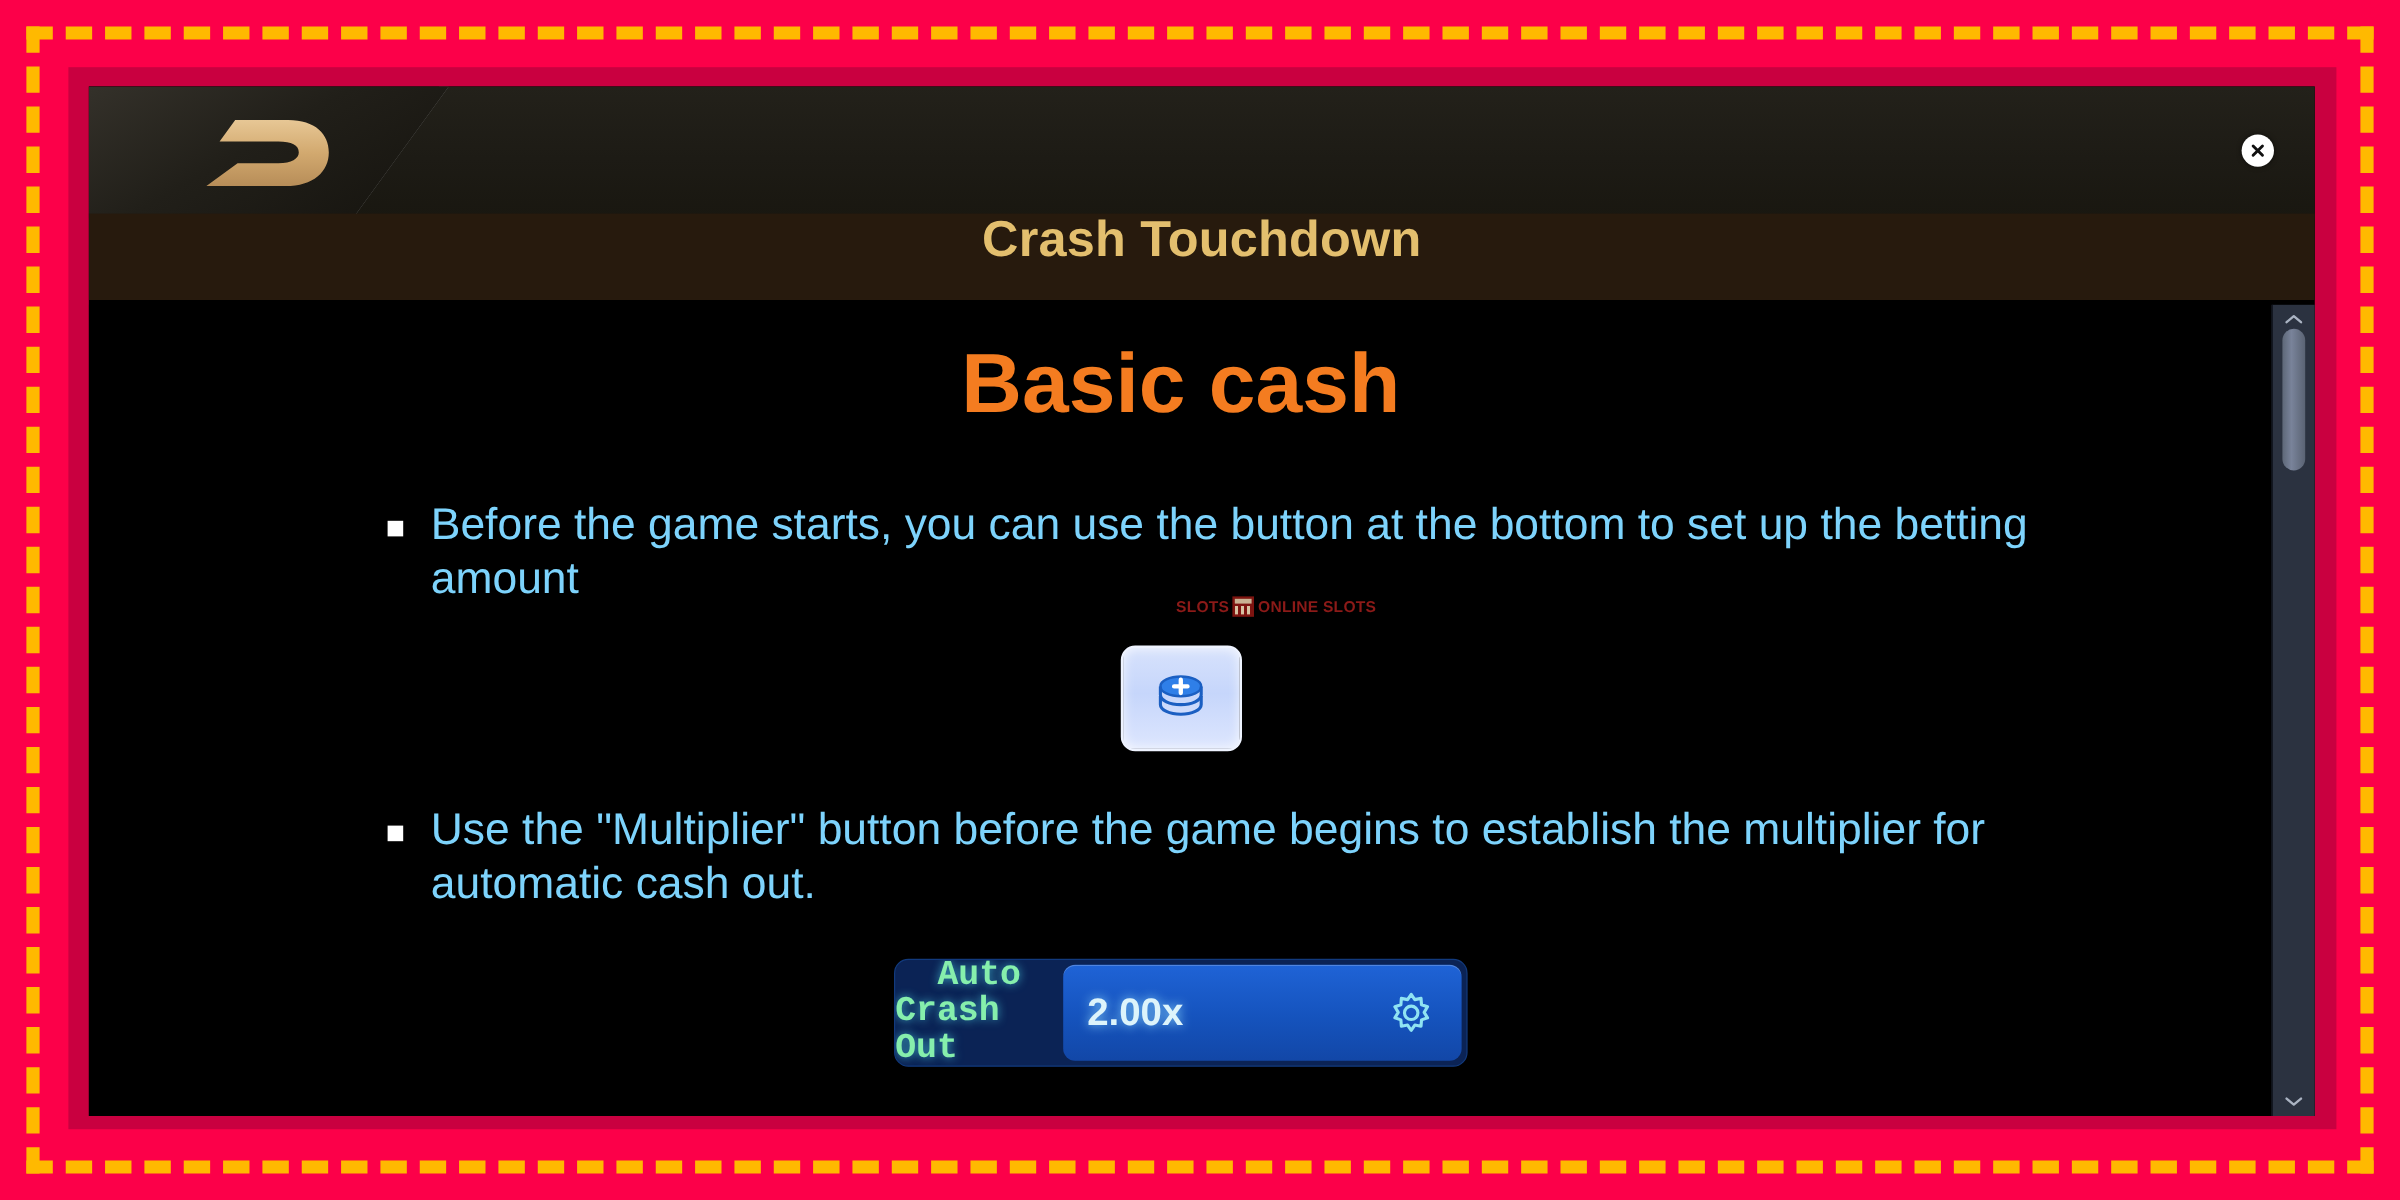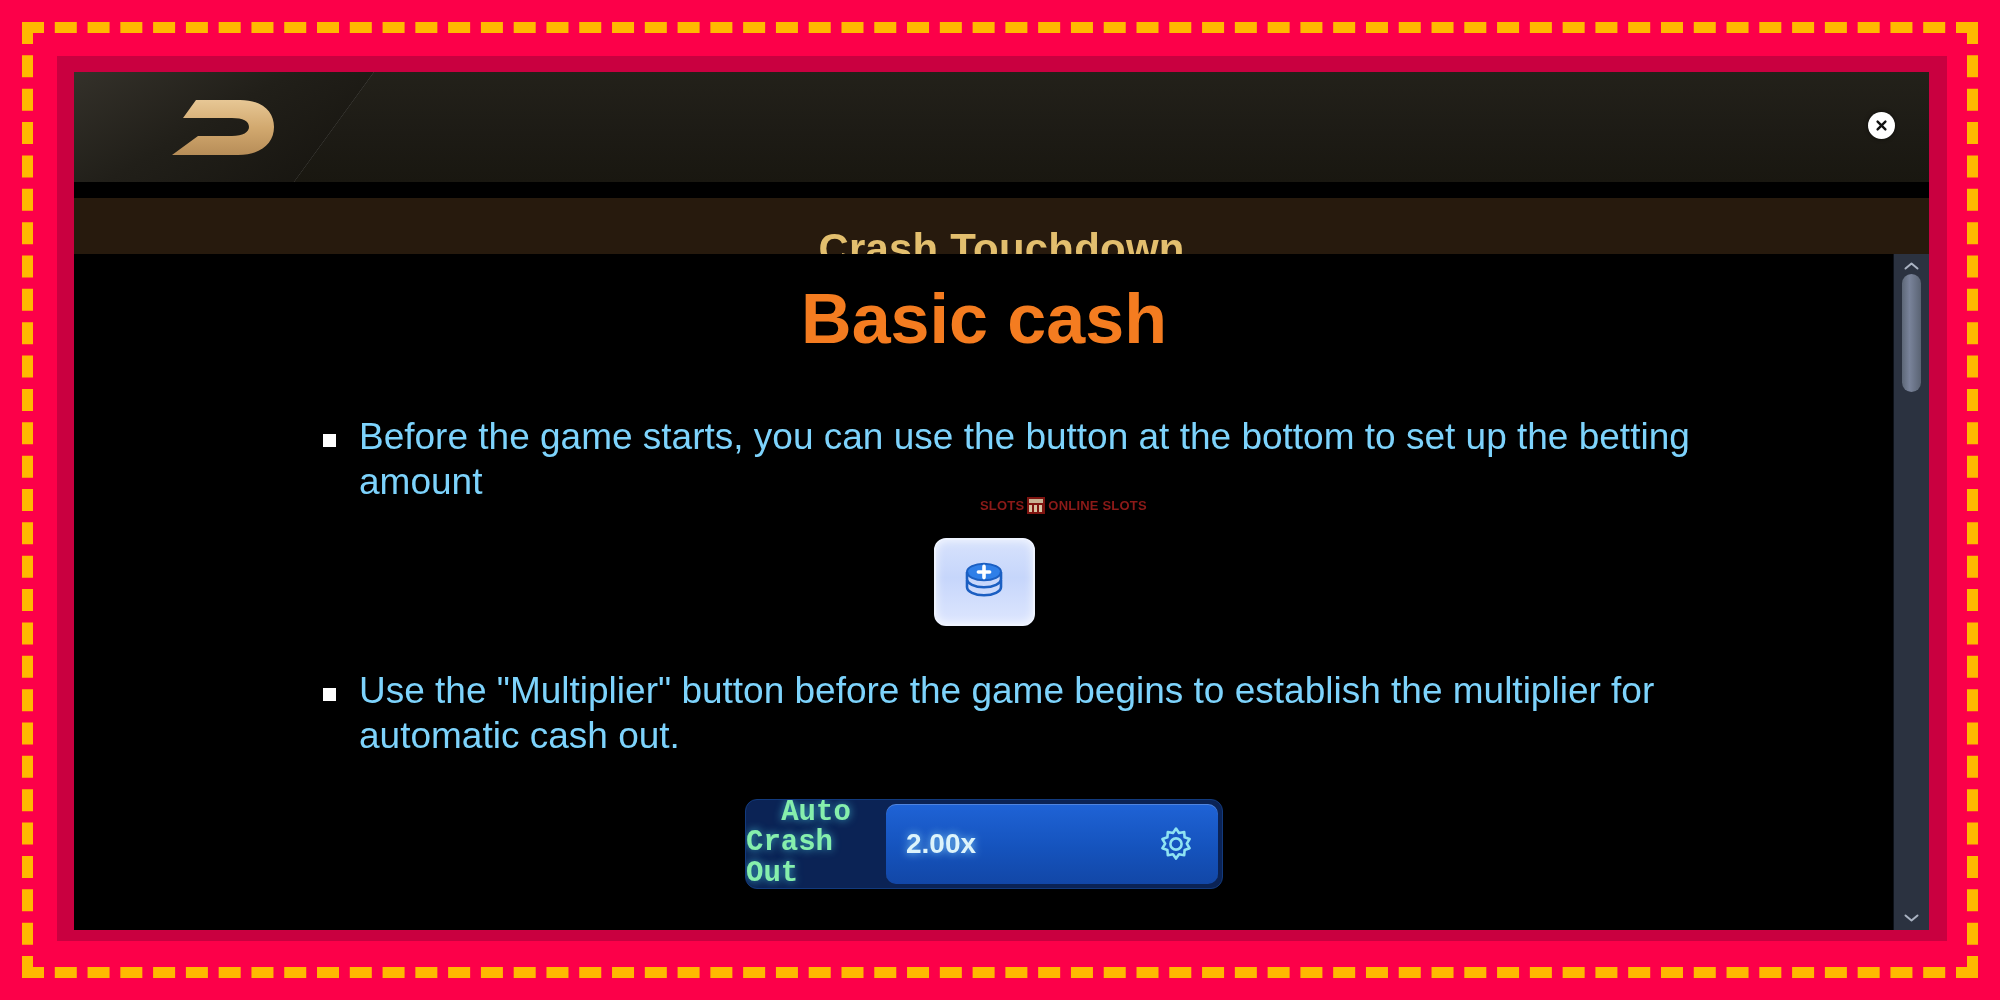--- a/index.html
+++ b/index.html
@@ -81,26 +81,26 @@
   }
   #logo-glyph {
     position: absolute;
     left: 96px; top: 26px;
     width: 108px; height: 60px;
   }
 
   
   #titlebar {
     position: absolute;
-    left: 0; top: 126px;
+    left: 0; top: 106px;
     width: 1855px;
     height: 72px;
     background: #271a0d;
     display: flex;
-    align-items: flex-end;
+    align-items: flex-start;
     justify-content: center;
   }
   #titlebar .title-text {
     color: #e3bf6e;
     font-size: 42px;
     font-weight: 700;
     letter-spacing: .2px;
     line-height: 1;
   }
 
@@ -217,21 +217,21 @@
     border-radius: 10px;
     background: linear-gradient(180deg, #1f63d6 0%, #1553bd 55%, #1247a7 100%);
     display: flex;
     align-items: center;
     justify-content: space-between;
     padding: 0 22px 0 20px;
     box-shadow: inset 0 1px 0 rgba(255,255,255,.22);
   }
   #autocash-value {
     color: #ddf4fb;
-    font-size: 28px;
+    font-size: 32px;
     font-weight: 700;
     text-shadow: 0 0 9px rgba(150,225,255,.85);
   }
   #gear-icon svg { display: block; }
 
   
   #watermark {
     position: absolute;
     left: 906px;
     top: 425px;

